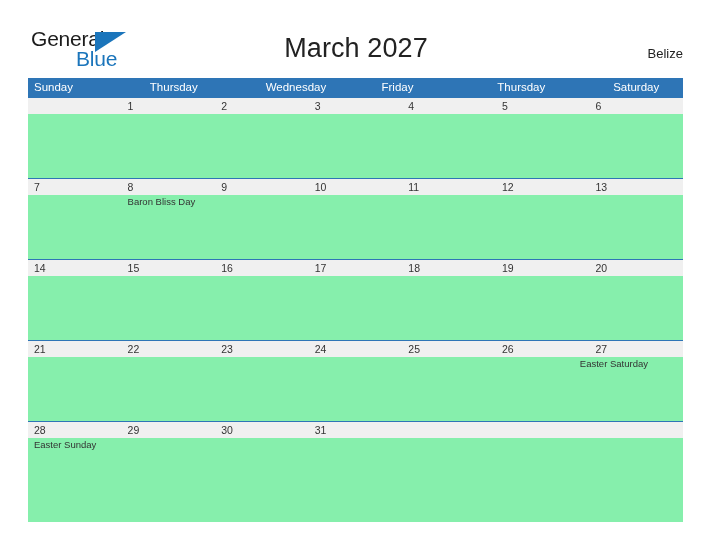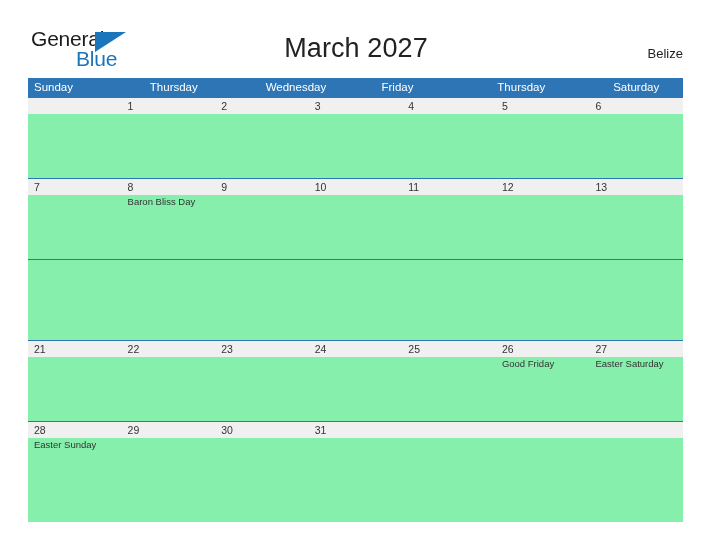--- a/index.html
+++ b/index.html
@@ -209,20 +209,29 @@
       <div class="event-cell">Baron Bliss Day</div>
       <div class="event-cell"></div>
       <div class="event-cell"></div>
       <div class="event-cell"></div>
       <div class="event-cell"></div>
       <div class="event-cell"></div>
     </div>
   </div>
 
   <div class="week-row">
+    <div class="date-band">
+      <div class="date-cell">14</div>
+      <div class="date-cell">15</div>
+      <div class="date-cell">16</div>
+      <div class="date-cell">17</div>
+      <div class="date-cell">18</div>
+      <div class="date-cell">19</div>
+      <div class="date-cell">20</div>
+    </div>
     <div class="event-band">
       <div class="event-cell"></div>
       <div class="event-cell"></div>
       <div class="event-cell"></div>
       <div class="event-cell"></div>
       <div class="event-cell"></div>
       <div class="event-cell"></div>
       <div class="event-cell"></div>
     </div>
   </div>
@@ -236,21 +245,20 @@
       <div class="date-cell">25</div>
       <div class="date-cell">26</div>
       <div class="date-cell">27</div>
     </div>
     <div class="event-band">
       <div class="event-cell"></div>
       <div class="event-cell"></div>
       <div class="event-cell"></div>
       <div class="event-cell"></div>
       <div class="event-cell"></div>
-      <div class="event-cell">Good Friday</div>
       <div class="event-cell">Easter Saturday</div>
     </div>
   </div>
 
   <div class="week-row">
     <div class="date-band">
       <div class="date-cell">28</div>
       <div class="date-cell">29</div>
       <div class="date-cell">30</div>
       <div class="date-cell">31</div>

